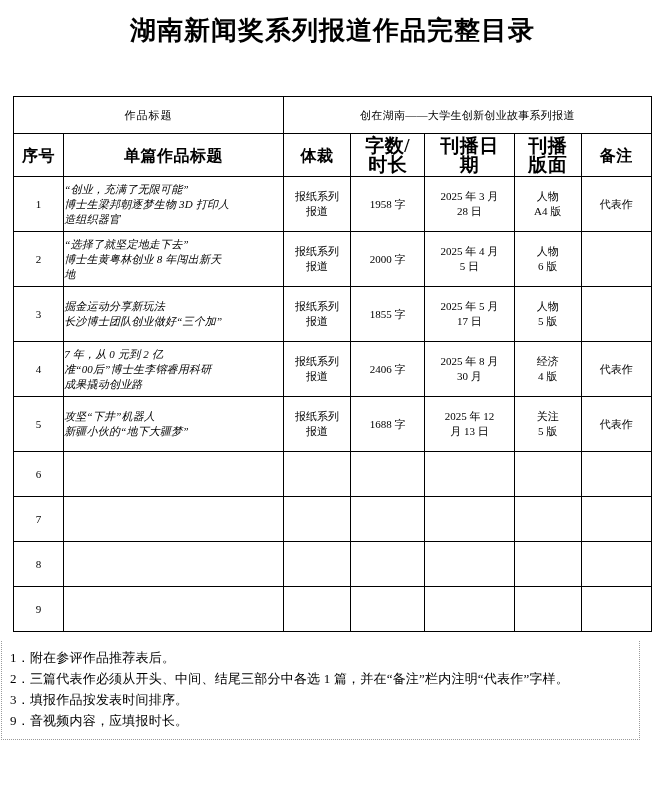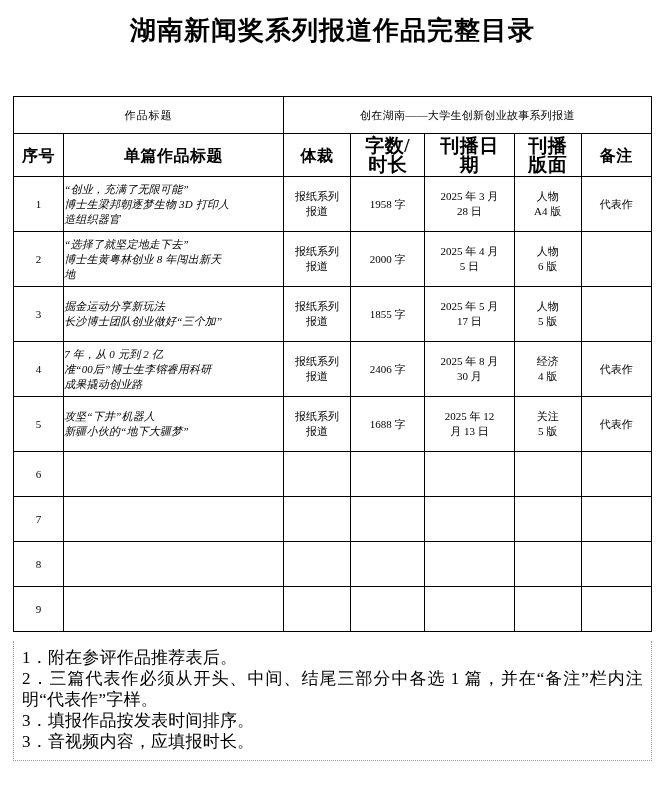--- a/index.html
+++ b/index.html
@@ -98,28 +98,28 @@
   td.c-note    { width: 70px;  text-align: center; font-size: 11.5px; }
 
   tr.data-row td { height: 54px; }
   tr.empty-row td { height: 44px; }
 
   .ttl-line { display: block; white-space: nowrap; }
 
   
   .notes {
     position: absolute;
-    left: 13px;
+    left: 1px;
     top: 641px;
     width: 639px;
     box-sizing: border-box;
     border: 1px dotted #9a9a9a;
     border-top: none;
     padding: 6px 8px 8px 8px;
-    font-size: 17px;
+    font-size: 13px;
     line-height: 21px;
     letter-spacing: 0.2px;
   }
   .notes .note { display: block; text-align: justify; }
 </style>
 </head>
 <body>
 
 <div class="page">
 
@@ -318,16 +318,16 @@
       </tr>
 
     </tbody>
       </table>
   </div>
 
   <div class="notes">
     <span class="note">1．附在参评作品推荐表后。</span>
     <span class="note">2．三篇代表作必须从开头、中间、结尾三部分中各选 1 篇，并在“备注”栏内注明“代表作”字样。</span>
     <span class="note">3．填报作品按发表时间排序。</span>
-    <span class="note">3．音视频内容，应填报时长。</span>
+    <span class="note">9．音视频内容，应填报时长。</span>
   </div>
 
 </div>
 
 </body></html>

